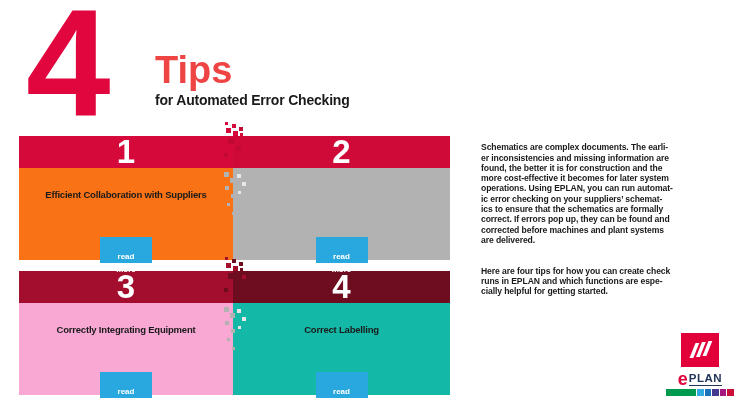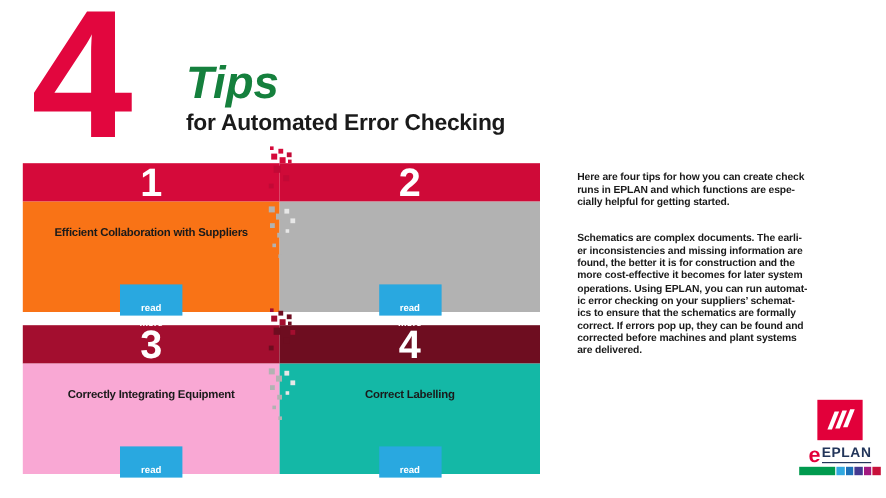--- a/index.html
+++ b/index.html
@@ -11,21 +11,21 @@
   .hero-number {
     position:absolute; left:26px; top:-14px;
     font-size:152px; line-height:1; font-weight:bold; color:#e2063e;
   }
   .hero-title {
     position:absolute; left:155px; top:51px;
     font-size:38px; line-height:1; font-weight:bold; color:#e2063e;
   }
   .hero-subtitle {
     position:absolute; left:155px; top:93px;
-    font-size:19px; line-height:1; font-weight:bold; color:#1a1a1a;
+    font-size:14px; line-height:1; font-weight:bold; color:#1a1a1a;
     letter-spacing:-0.2px;
   }
 
   
   .tips-grid {
     position:absolute; left:19px; top:136px; width:431px;
     display:grid; grid-template-columns:214px 217px; grid-row-gap:11px;
   }
   .card { display:flex; flex-direction:column; }
   .card-header {
@@ -72,21 +72,21 @@
   }
   .logo-bar { display:flex; gap:1px; height:7px; margin-top:3px; justify-content:center; }
   .logo-bar span { display:block; height:7px; }
 </style>
 </head>
 <body>
 
 <div class="page">
 
   <div class="hero-number" style="color: rgb(226, 6, 62);">4</div>
-  <div class="hero-title" style="color: #15803d; font-style: italic;">Tips</div>
+  <div class="hero-title" style="color: #ef4444;">Tips</div>
   <div class="hero-subtitle">for Automated Error Checking</div>
 
   <div class="tips-grid">
 
     <div class="card">
       <div class="card-header" style="background: rgb(213, 10, 58);">
         <span class="card-number">1</span>
       </div>
       <div class="card-body" style="background: #f97316;">
         <div class="card-title">Efficient Collaboration with Suppliers</div>
@@ -162,45 +162,45 @@
     <rect x="13" y="66" width="4" height="4" fill="#b2b2b2"></rect>
     <rect x="19" y="74" width="4" height="4" fill="#b2b2b2"></rect>
     <rect x="15" y="83" width="3" height="3" fill="#b2b2b2"></rect>
     <rect x="20" y="92" width="3" height="3" fill="#b2b2b2"></rect>
     <rect x="25" y="54" width="4" height="4" fill="#e7e7e7"></rect>
     <rect x="30" y="62" width="4" height="4" fill="#e7e7e7"></rect>
     <rect x="26" y="71" width="3" height="3" fill="#e7e7e7"></rect>
   </svg>
 
   <div class="intro-text">
-    <p>Here are four tips for how you can create check
-runs in EPLAN and which functions are espe-
-cially helpful for getting started.</p>
     <p>Schematics are complex documents. The earli-
 er inconsistencies and missing information are
 found, the better it is for construction and the
 more cost-effective it becomes for later system
 operations. Using EPLAN, you can run automat-
 ic error checking on your suppliers’ schemat-
 ics to ensure that the schematics are formally
 correct. If errors pop up, they can be found and
 corrected before machines and plant systems
 are delivered.</p>
+    <p>Here are four tips for how you can create check
+runs in EPLAN and which functions are espe-
+cially helpful for getting started.</p>
   </div>
 
   <div class="logo">
     <svg class="logo-square" viewBox="0 0 38 34" width="38" height="34">
       <rect x="0" y="0" width="38" height="34" fill="#e2003a"></rect>
       <polygon points="14.5,10 18.3,10 12.3,25 8.5,25" fill="#ffffff"></polygon>
       <polygon points="21,9 24.8,9 18.8,24 15,24" fill="#ffffff"></polygon>
       <polygon points="27.5,8 31.3,8 25.3,23 21.5,23" fill="#ffffff"></polygon>
     </svg>
     <div class="logo-word">
       <span class="logo-letter-e">e</span>
-      <span class="logo-text-plan">EPLAN</span>
+      <span class="logo-text-plan">PLAN</span>
     </div>
     <div class="logo-bar">
         <span style="background: rgb(0, 154, 78); width: 30px;"></span>
         <span style="background: rgb(49, 169, 224); width: 6.5px;"></span>
         <span style="background: rgb(29, 113, 184); width: 6.5px;"></span>
         <span style="background: rgb(68, 57, 144); width: 6.5px;"></span>
         <span style="background: rgb(163, 25, 128); width: 6.5px;"></span>
         <span style="background: rgb(200, 17, 58); width: 6.5px;"></span>
       </div>
   </div>

